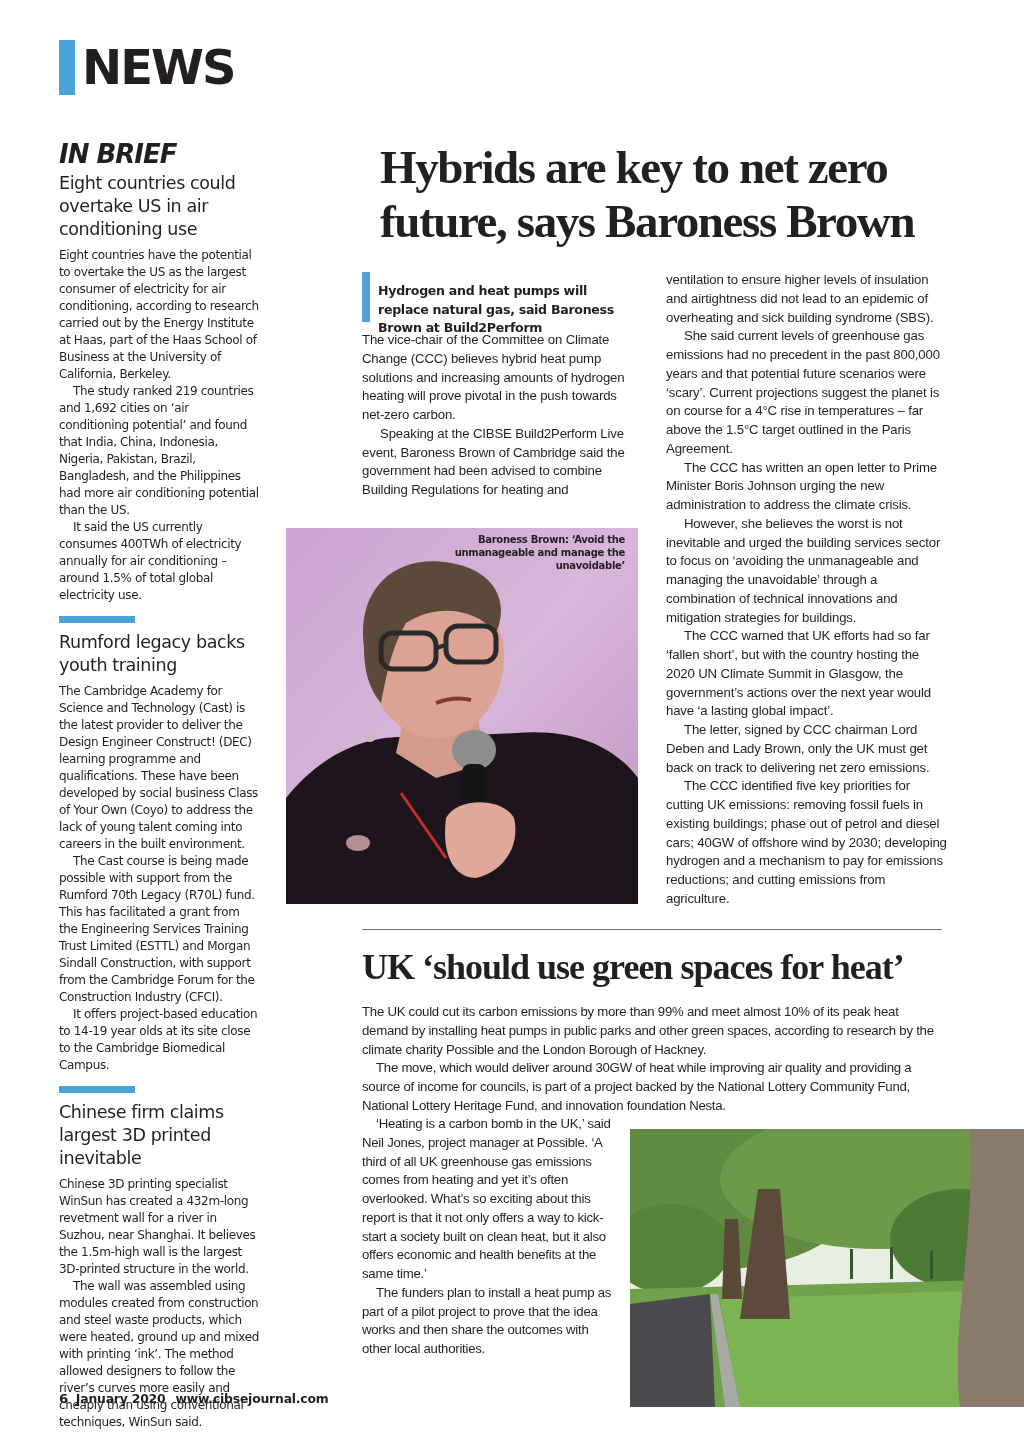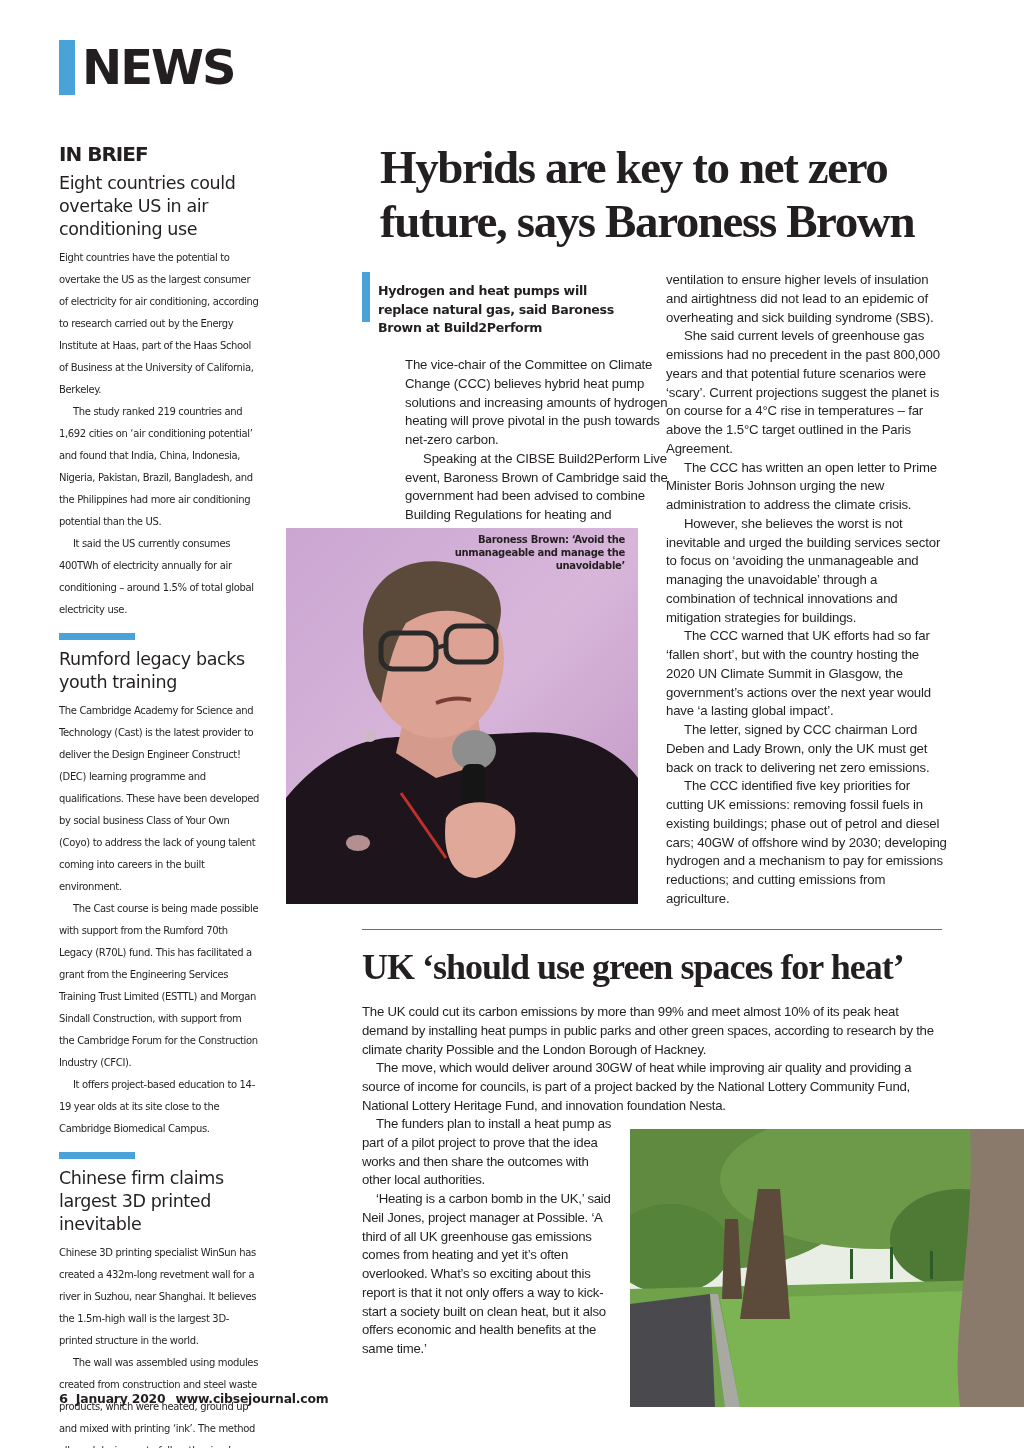--- a/index.html
+++ b/index.html
@@ -7,35 +7,35 @@
   body { position: relative; font-family: "Liberation Sans", sans-serif; color: #231f20; }
 
   .abs { position: absolute; }
 
   
   .news-bar { left: 59px; top: 40px; width: 16px; height: 55px; background: #4aa3d8; }
   .news-title { left: 82px; top: 38px; font-family: "DejaVu Sans", sans-serif; font-weight: bold; font-size: 48px; letter-spacing: -2px; line-height: 58px; color: #231f20; }
 
   
   .sidebar { left: 59px; top: 140px; width: 200px; }
-  .in-brief { font-family: "DejaVu Sans", sans-serif; font-weight: bold; font-size: 20px; letter-spacing: -1px; line-height: 28px; margin-bottom: 4px; }
+  .in-brief { font-family: "DejaVu Sans", sans-serif; font-weight: bold; font-size: 26px; letter-spacing: -1px; line-height: 28px; margin-bottom: 4px; font-style: italic; }
   .brief-head { font-family: "DejaVu Sans", sans-serif; font-size: 17.5px; line-height: 23px; color: #231f20; letter-spacing: -0.4px; margin-bottom: 6px; }
-  .brief-body p { font-family: "DejaVu Sans", sans-serif; font-size: 10px; line-height: 22px; letter-spacing: -0.35px; color: #231f20; }
+  .brief-body p { font-family: "DejaVu Sans", sans-serif; font-size: 12px; line-height: 17px; letter-spacing: -0.35px; color: #231f20; }
   .brief-body p.indent { text-indent: 14px; }
   .brief-rule { width: 76px; height: 7px; background: #4aa3d8; margin: 12px 0 8px 0; }
 
   
   .headline1 { left: 380px; top: 140px; width: 600px; font-family: Liberation Serif, serif; font-size: 47px; line-height: 54px; letter-spacing: -1.4px; color: #231f20; }
 
   .standfirst-bar { left: 362px; top: 272px; width: 8px; height: 50px; background: #4aa3d8; }
   .standfirst { left: 378px; top: 282px; width: 260px; font-family: "DejaVu Sans", sans-serif; font-weight: bold; font-size: 12.6px; line-height: 18.6px; letter-spacing: -0.3px; color: #231f20; }
 
   .col { font-family: "Liberation Sans", sans-serif; font-size: 13.2px; line-height: 18.75px; color: #231f20; letter-spacing: -0.15px; }
   .col p.indent { text-indent: 18px; }
-  .col-a { left: 362px; top: 356px; width: 280px; margin-left: 43px; }
+  .col-a { left: 362px; top: 331px; width: 280px; }
   .col-b { left: 666px; top: 271px; width: 282px; }
 
   
   .photo1 { left: 286px; top: 528px; width: 352px; height: 376px; overflow: hidden; background: linear-gradient(160deg, #c9a3cf 0%, #d5b0d8 40%, #c89dc9 70%, #b98fbb 100%); }
   .photo1-caption { right: 13px; top: 5px; width: 200px; text-align: right; font-family: "DejaVu Sans", sans-serif; font-weight: bold; font-size: 10px; line-height: 13px; letter-spacing: -0.3px; color: #231f20; }
 
   .divider { left: 362px; top: 929px; width: 580px; height: 1px; background: #6d6e71; }
 
   .headline2 { left: 362px; top: 945px; width: 600px; font-family: "Liberation Serif", serif; font-size: 36px; line-height: 44px; letter-spacing: -1px; color: #231f20; }
 
@@ -152,22 +152,22 @@
 <div class="abs divider"></div>
 
 <h2 class="abs headline2">UK ‘should use green spaces for heat’</h2>
 
 <div class="abs wide">
   <p>The UK could cut its carbon emissions by more than 99% and meet almost 10% of its peak heat demand by installing heat pumps in public parks and other green spaces, according to research by the climate charity Possible and the London Borough of Hackney.</p>
   <p class="indent">The move, which would deliver around 30GW of heat while improving air quality and providing a source of income for councils, is part of a project backed by the National Lottery Community Fund, National Lottery Heritage Fund, and innovation foundation Nesta.</p>
 </div>
 
 <div class="abs col-c">
+  <p class="indent">‘Heating is a carbon bomb in the UK,’ said Neil Jones, project manager at Possible. ‘A third of all UK greenhouse gas emissions comes from heating and yet it’s often overlooked. What’s so exciting about this report is that it not only offers a way to kick-start a society built on clean heat, but it also offers economic and health benefits at the same time.’</p>
   <p class="indent">The funders plan to install a heat pump as part of a pilot project to prove that the idea works and then share the outcomes with other local authorities.</p>
-  <p class="indent">‘Heating is a carbon bomb in the UK,’ said Neil Jones, project manager at Possible. ‘A third of all UK greenhouse gas emissions comes from heating and yet it’s often overlooked. What’s so exciting about this report is that it not only offers a way to kick-start a society built on clean heat, but it also offers economic and health benefits at the same time.’</p>
 </div>
 
 <div class="abs photo2">
   <svg width="394" height="278" viewBox="0 0 394 278">
     <rect width="394" height="278" fill="#e8eee4"></rect>
 
     <ellipse cx="90" cy="60" rx="140" ry="80" fill="#5f8a3f"></ellipse>
     <ellipse cx="250" cy="50" rx="160" ry="70" fill="#6d9a48"></ellipse>
     <ellipse cx="330" cy="110" rx="70" ry="50" fill="#4e7a35"></ellipse>
     <ellipse cx="40" cy="120" rx="60" ry="45" fill="#55833a"></ellipse>

